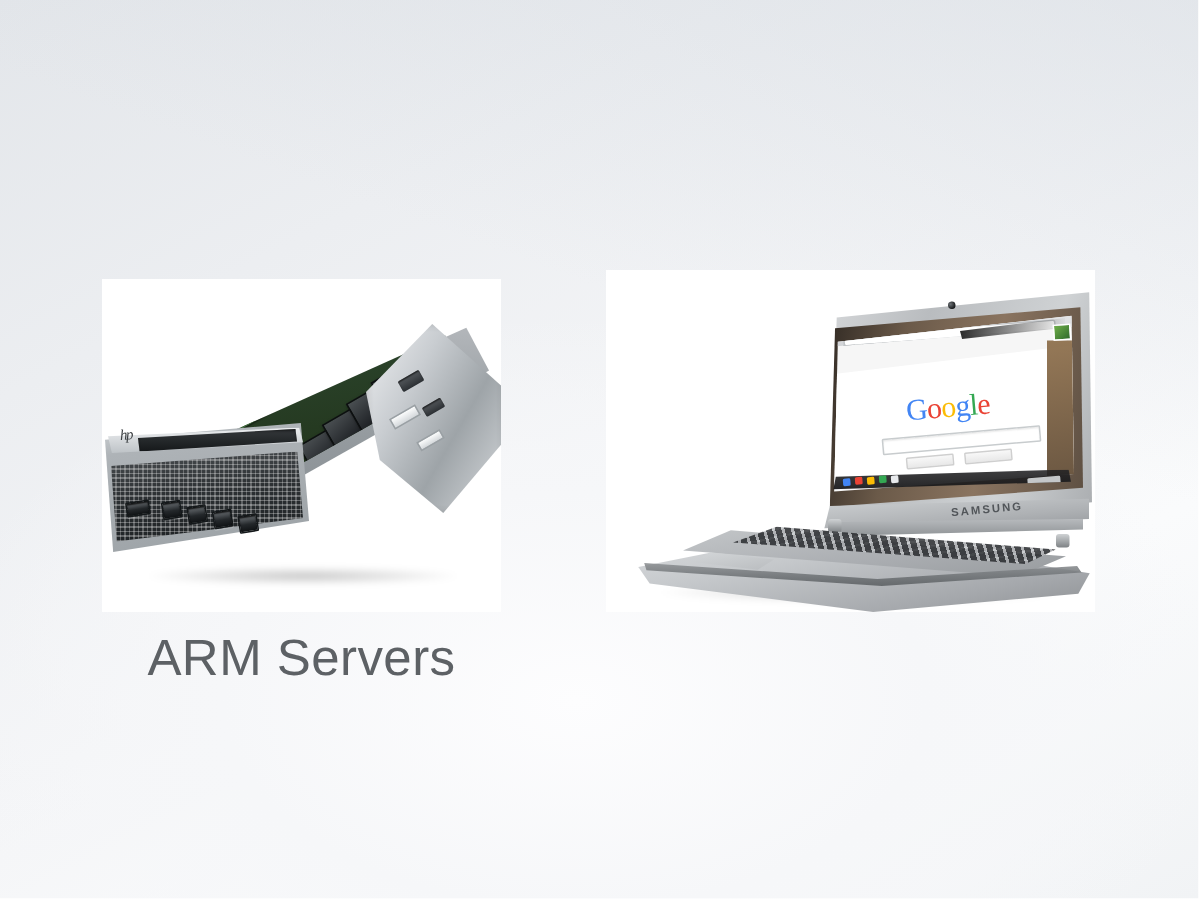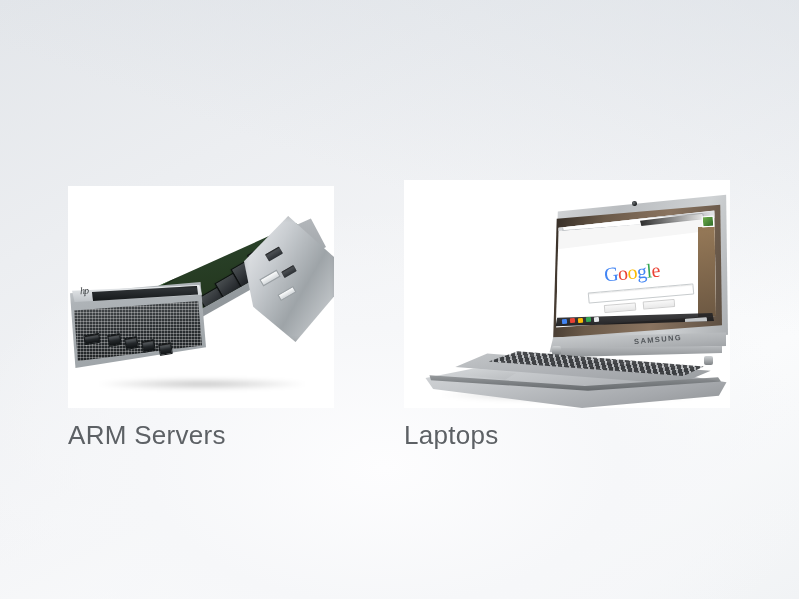--- a/index.html
+++ b/index.html
@@ -52,25 +52,25 @@
     z-index: 3;
   }
   #card-arm   { left: 68px;  top: 186px; width: 266px; height: 222px; }
   #card-laptop{ left: 404px; top: 180px; width: 326px; height: 228px; }
 
   .photo-stage { position:absolute; inset:0; }
 
   
   .caption {
     position: absolute;
-    font-size: 26px;
+    font-size: 34px;
     font-weight: 300;
     letter-spacing: .3px;
     color: #5d6165;
-    text-align: left;
+    text-align: center;
     z-index: 5;
   }
   #caption-arm    { left: 68px;  top: 420px; width: 266px; }
   #caption-laptop { left: 404px; top: 420px; width: 326px; }
 
   
   .srv { position:absolute; left:0; top:0; width:266px; height:222px; }
 
   
   .srv-body{
@@ -518,15 +518,14 @@
 
         <div class="lap-base"></div>
         <div class="lap-deck"></div>
         <div class="lap-keys"></div>
         <div class="lap-trackpad"></div>
         <div class="lap-edge"></div>
       </div>
     </div>
   </div>
 
-  <div class="caption" id="caption-laptop">Laptops</div>
 
 </div>
 
 </body></html>

